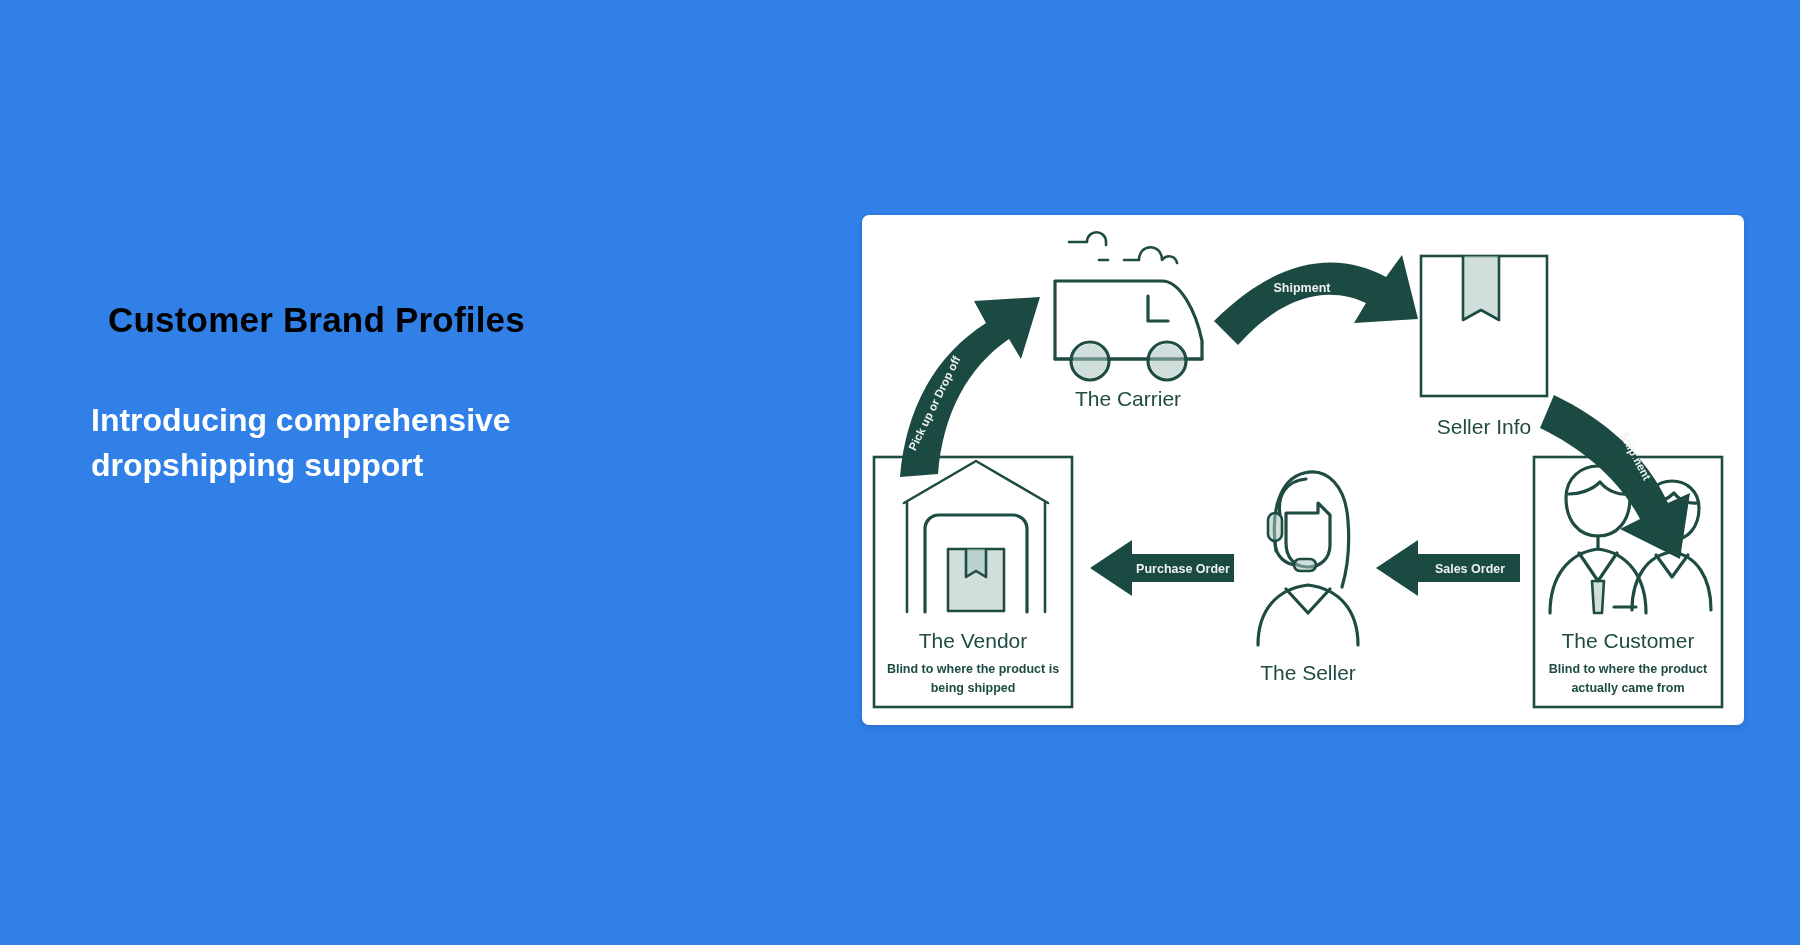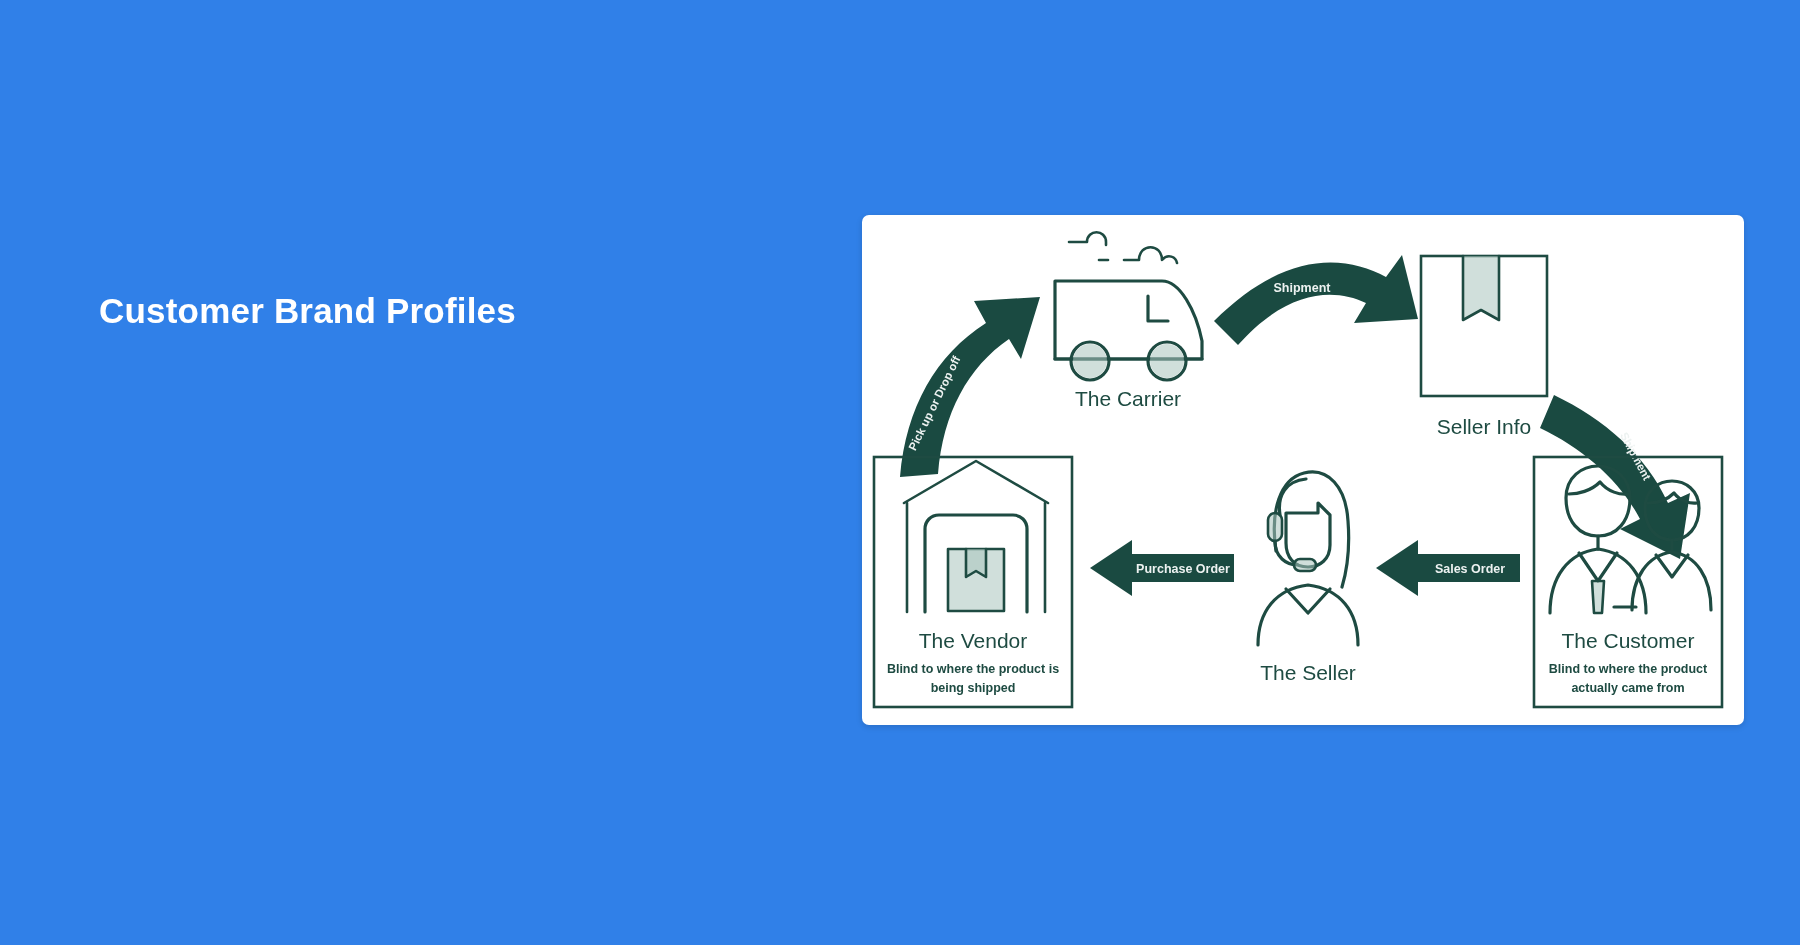--- a/index.html
+++ b/index.html
@@ -22,24 +22,24 @@
   
   #text-block {
     position: absolute;
     left: 91px;
     top: 282px;
     width: 680px;
   }
   #headline {
     font-size: 35px;
     font-weight: bold;
-    color: #ffffff;
+    color: #000000;
     letter-spacing: 0.2px;
     line-height: 1.2;
-    margin: 8px;
+    margin: 17px;
   }
   #subheadline {
     margin: 0;
     margin-top: 57px;
     font-size: 32px;
     font-weight: bold;
     color: #FFFFFF;
     line-height: 1.42;
     max-width: 560px;
   }
@@ -108,20 +108,21 @@
   }
   .solidgreen { fill: #1A4A41; }
 </style>
 </head>
 <body>
 
 <div id="slide">
 
   <div id="text-block">
     <h1 id="headline">Customer Brand Profiles</h1>
+    <h2 id="subheadline">Introducing comprehensive dropshipping support</h2>
   </div>
 
   <div id="diagram-card">
     <svg id="diagram-svg" viewBox="0 0 882 510" xmlns="http://www.w3.org/2000/svg">
 
       <g>
         <path class="solidgreen" d="M 38 262
                  C 44 192, 74 140, 124 108
                  L 112 86
                  L 178 82

